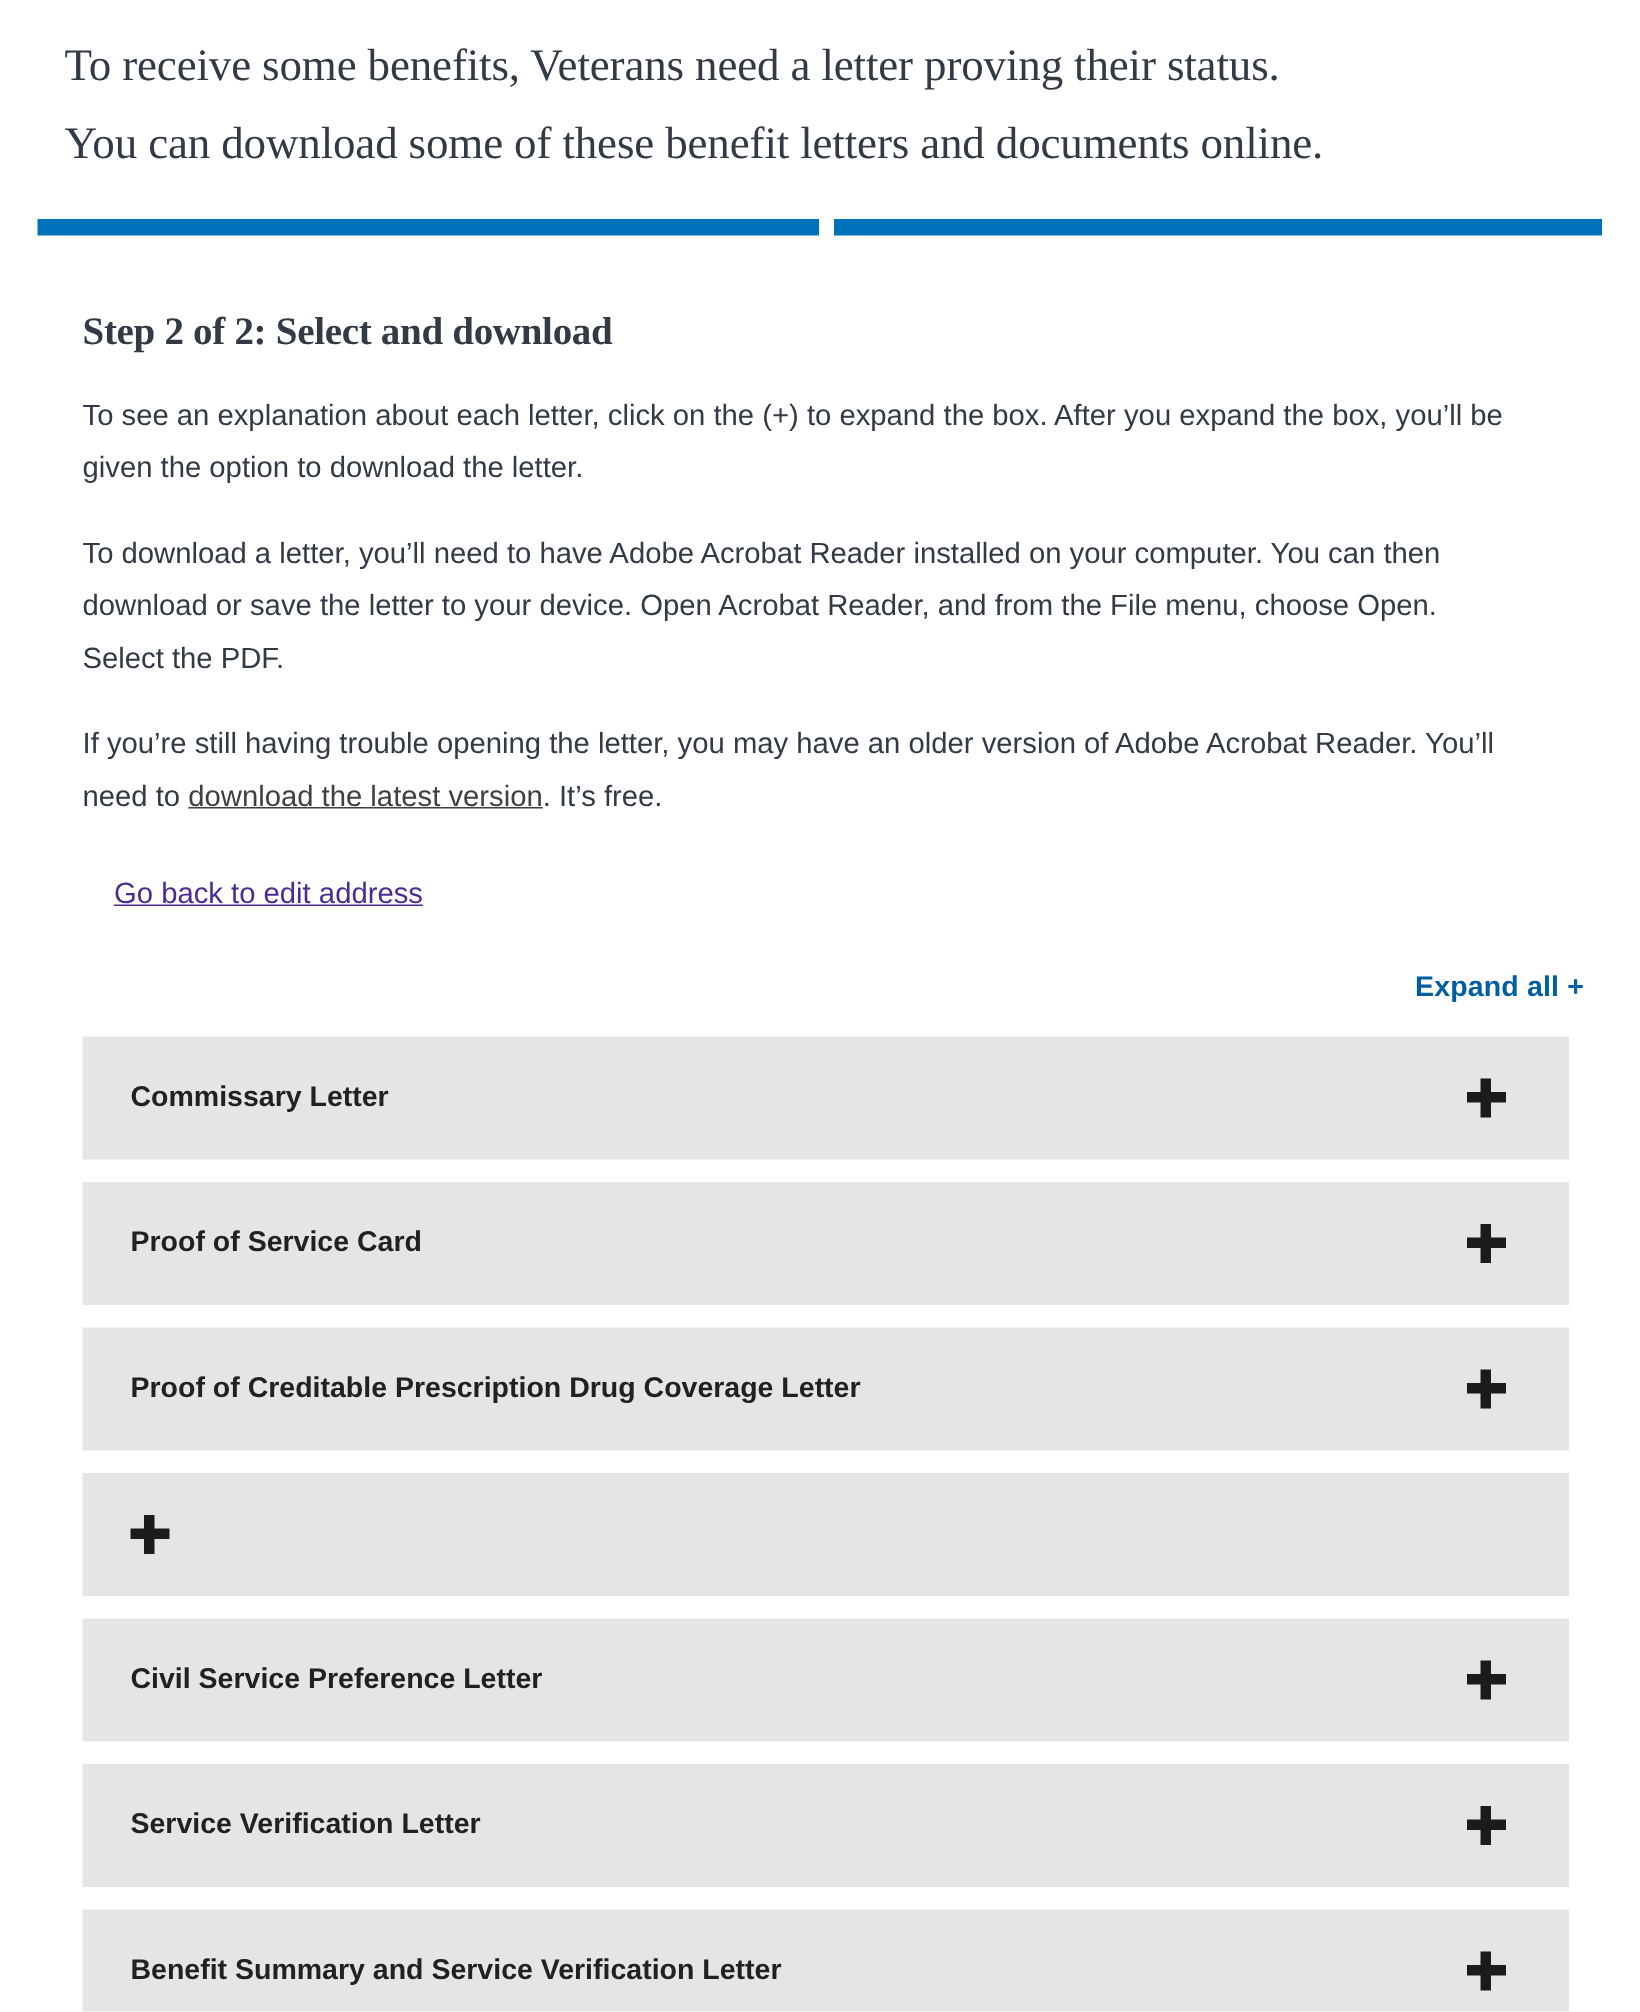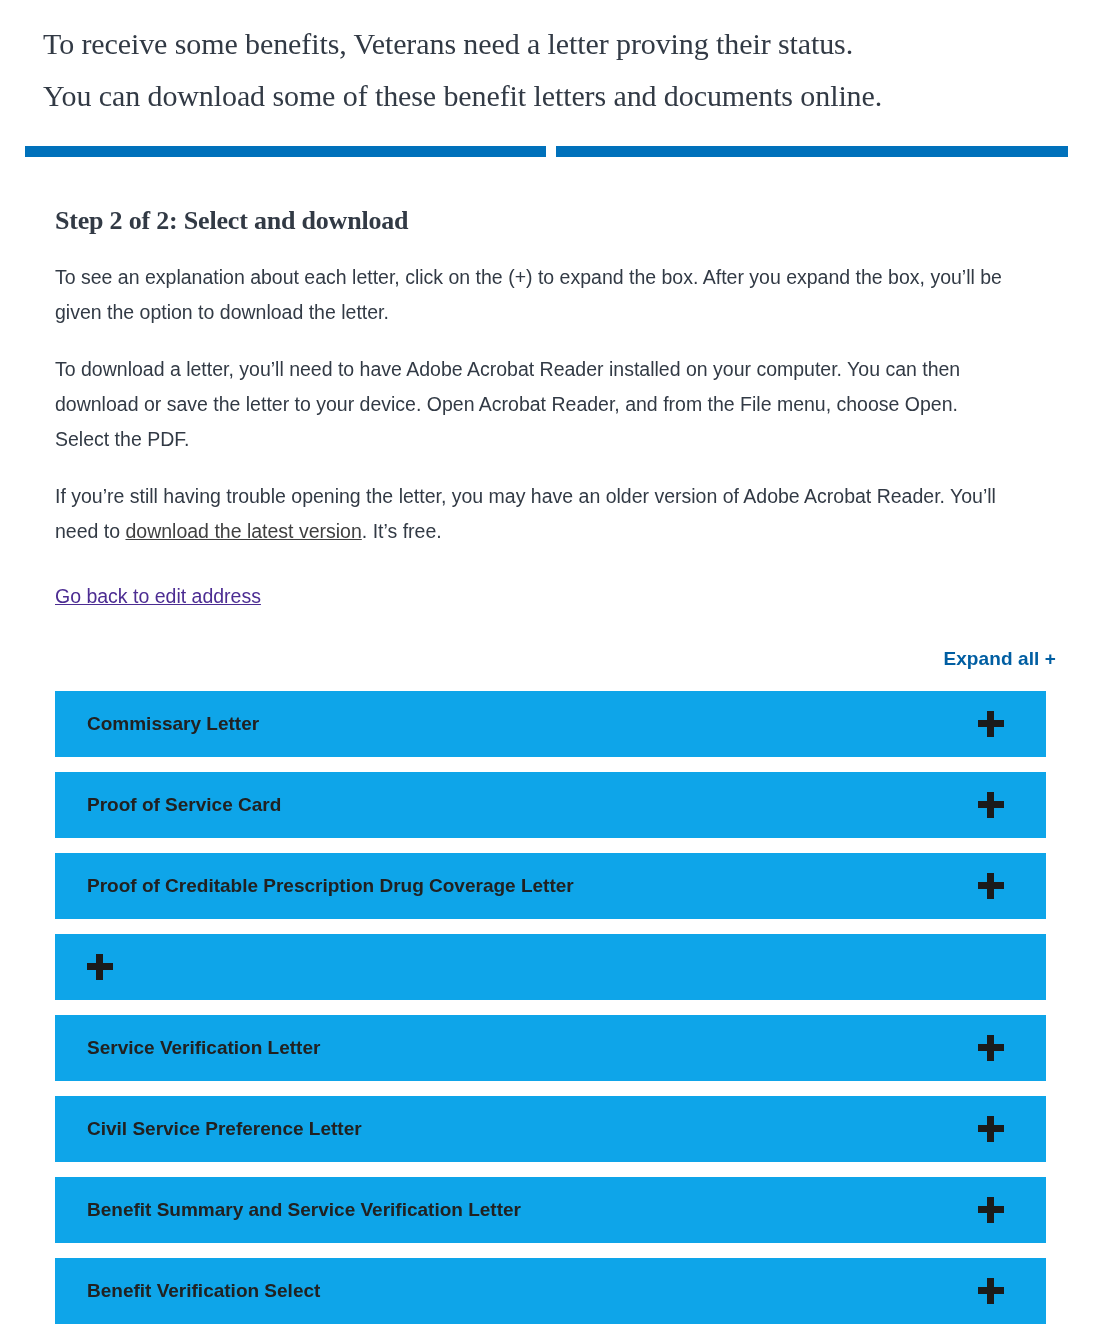--- a/index.html
+++ b/index.html
@@ -82,20 +82,21 @@
   }
 
   a.standalone-link {
     display: inline-block;
     font-family: "Liberation Sans", sans-serif;
     font-size: 19.5px;
     line-height: 30px;
     color: #4c2c92;
     text-decoration: underline;
     margin-top: 10px;
+    margin-left: 21px;
   }
 
   
   .expand-all-row {
     position: absolute;
     left: 65px;
     top: 648px;
     width: 991px;
     text-align: right;
   }
@@ -112,22 +113,22 @@
   }
 
   
   .accordion {
     position: absolute;
     left: 55px;
     top: 691px;
     width: 991px;
   }
   .accordion-item {
-    background: #0ea5e9;
-    height: 66px;
+    background: #e5e5e5;
+    height: 82px;
     margin-bottom: 15px;
     position: relative;
     cursor: pointer;
     box-sizing: border-box;
   }
   .accordion-button {
     display: flex;
     align-items: center;
     justify-content: space-between;
     width: 100%;
@@ -224,34 +225,34 @@
     </div>
 
     <div class="accordion-item">
       <button class="accordion-button">
         <span class="plus-icon"></span>
       </button>
     </div>
 
     <div class="accordion-item">
       <button class="accordion-button">
+        <span class="accordion-label">Civil Service Preference Letter</span>
+        <span class="plus-icon"></span>
+      </button>
+    </div>
+
+    <div class="accordion-item">
+      <button class="accordion-button">
         <span class="accordion-label">Service Verification Letter</span>
         <span class="plus-icon"></span>
       </button>
     </div>
 
     <div class="accordion-item">
       <button class="accordion-button">
-        <span class="accordion-label">Civil Service Preference Letter</span>
-        <span class="plus-icon"></span>
-      </button>
-    </div>
-
-    <div class="accordion-item">
-      <button class="accordion-button">
         <span class="accordion-label">Benefit Summary and Service Verification Letter</span>
         <span class="plus-icon"></span>
       </button>
     </div>
 
     <div class="accordion-item">
       <button class="accordion-button">
         <span class="accordion-label">Benefit Verification Select</span>
         <span class="plus-icon"></span>
       </button>

